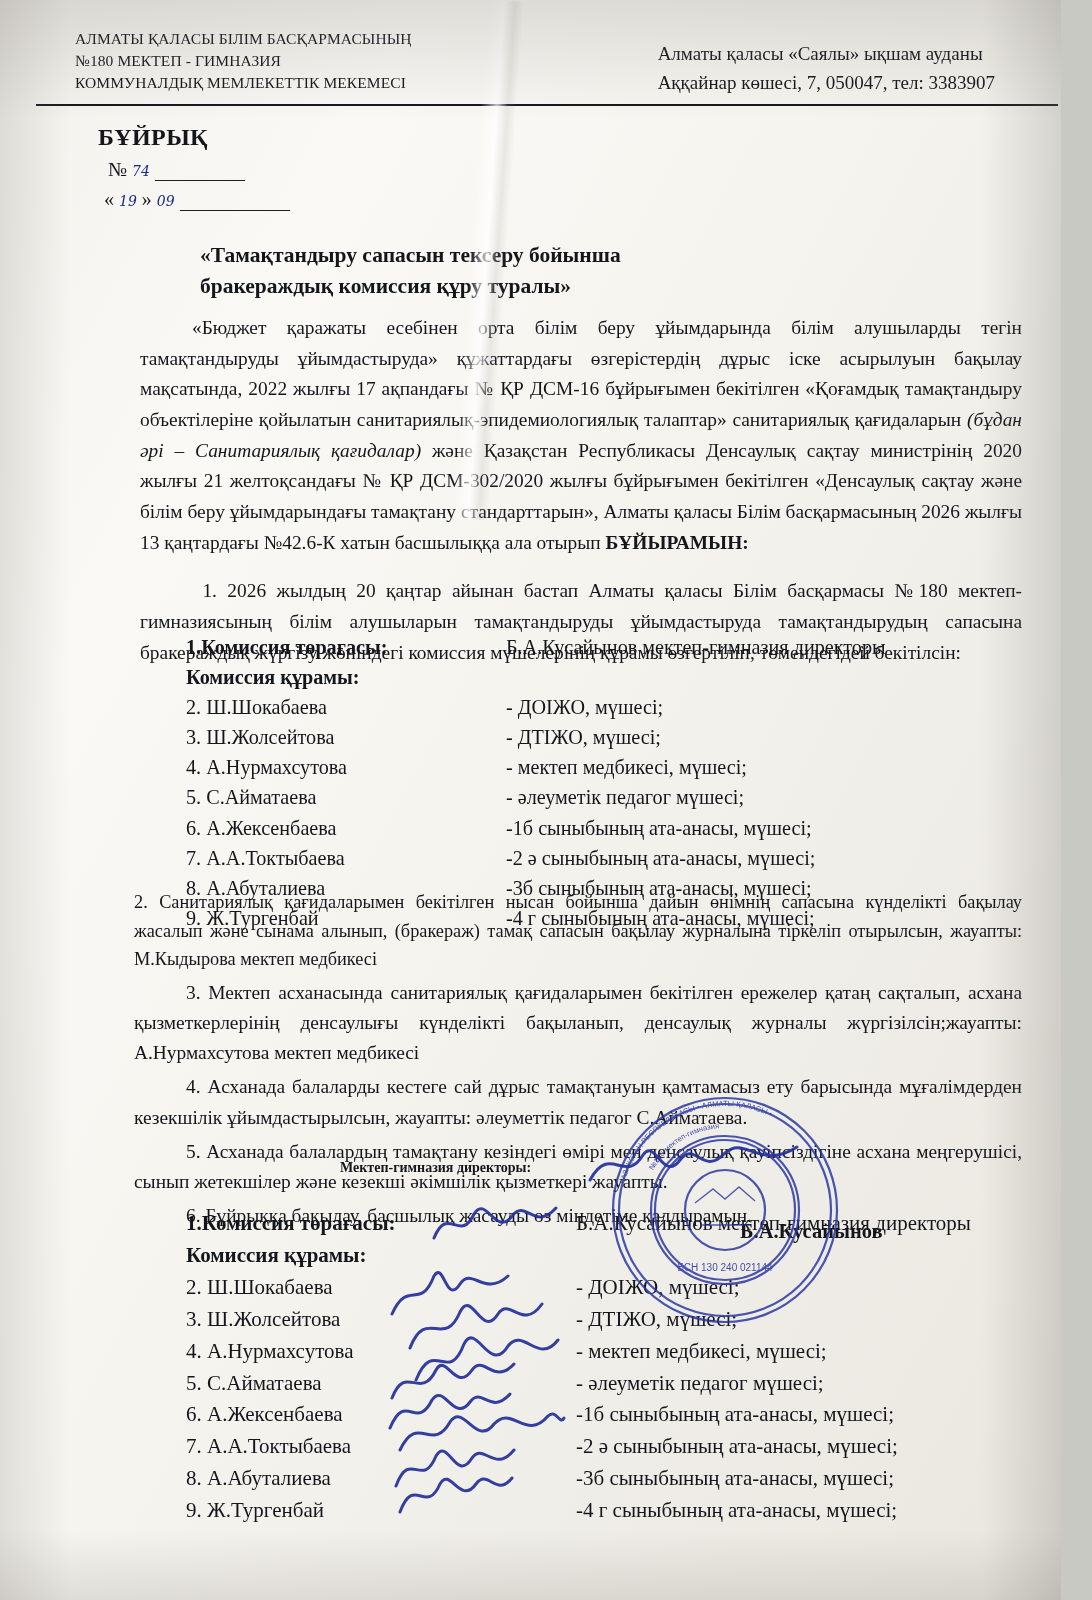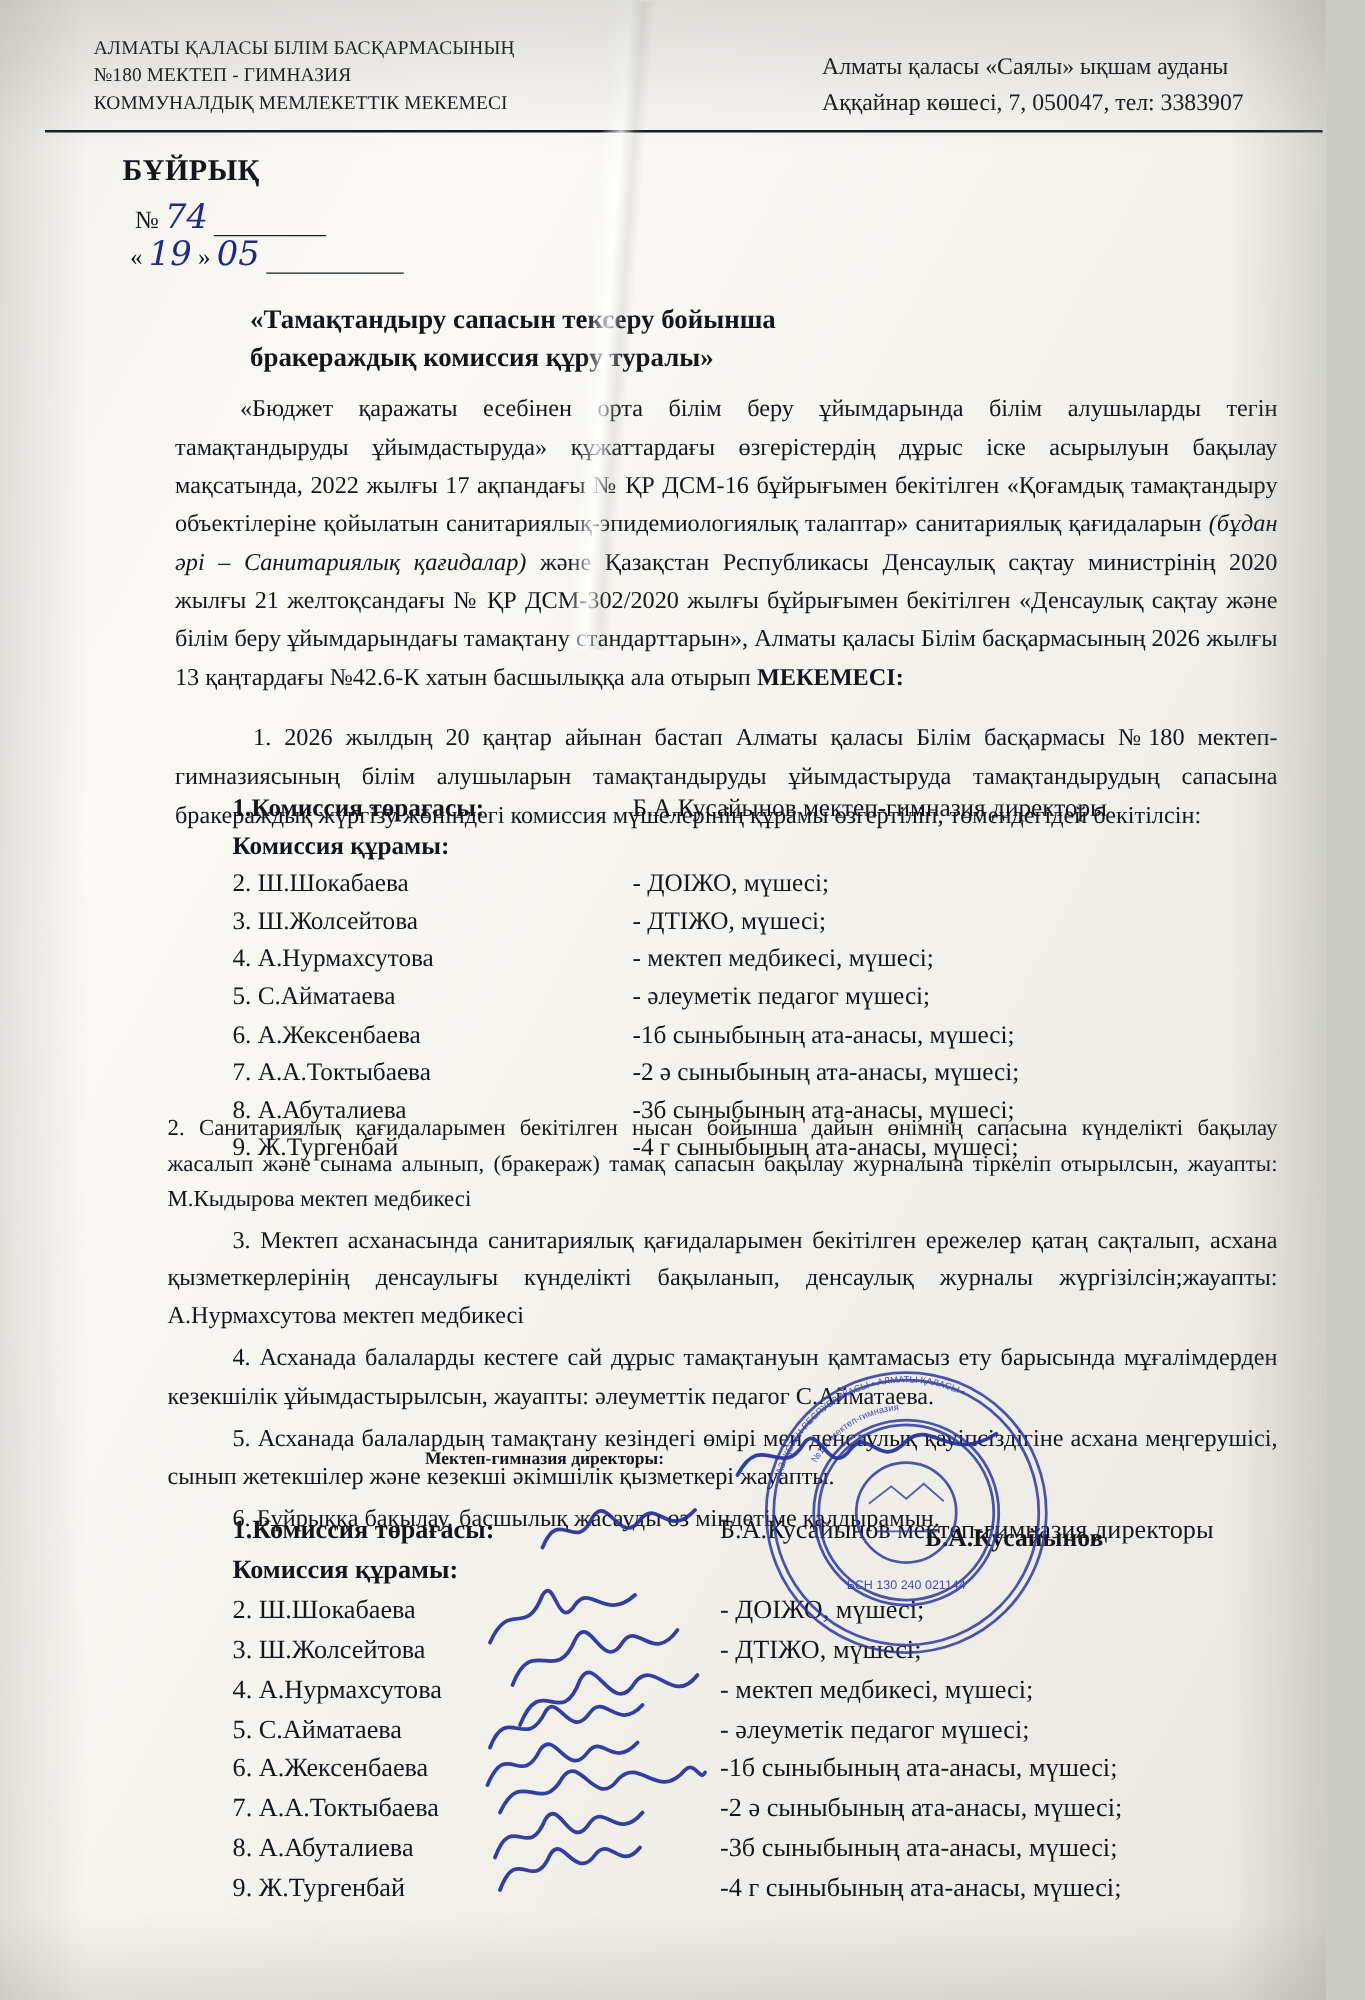--- a/index.html
+++ b/index.html
@@ -96,21 +96,21 @@
   .order-no {
     position: absolute;
     left: 108px; top: 158px;
     font-size: 20px;
     color: #14161c;
   }
   .hand {
     font-family: "DejaVu Serif", serif;
     font-style: italic;
     color: #1b2a8c;
-    font-size: 27px;
+    font-size: 14px;
   }
   .rule-short {
     display: inline-block;
     border-bottom: 1.6px solid #1d1f25;
     height: 16px;
     vertical-align: bottom;
   }
   .order-date {
     position: absolute;
     left: 104px; top: 188px;
@@ -253,34 +253,34 @@
   <div class="order-title">БҰЙРЫҚ</div>
   <div class="order-no">
     <span>№</span>
     <span class="hand">74</span>
     <span class="rule-short" style="width:90px"></span>
   </div>
   <div class="order-date">
     <span>«</span>
     <span class="hand">19</span>
     <span>»</span>
-    <span class="hand">05</span>
+    <span class="hand">09</span>
     <span class="rule-short" style="width:110px"></span>
   </div>
 
   <div class="subject">
     <div>«Тамақтандыру сапасын тексеру бойынша</div>
     <div>бракераждық комиссия құру туралы»</div>
   </div>
 
   <div class="body-block">
     <p class="indent">
       <span>«Бюджет қаражаты есебінен орта білім беру ұйымдарында білім алушыларды тегін тамақтандыруды ұйымдастыруда» құжаттардағы өзгерістердің дұрыс іске асырылуын бақылау мақсатында, 2022 жылғы 17 ақпандағы № ҚР ДСМ-16 бұйрығымен бекітілген «Қоғамдық тамақтандыру объектілеріне қойылатын санитариялық-эпидемиологиялық талаптар» санитариялық қағидаларын</span>
       <span class="ital">(бұдан әрі – Санитариялық қағидалар)</span><span> және Қазақстан Республикасы Денсаулық сақтау министрінің 2020 жылғы 21 желтоқсандағы № ҚР ДСМ-302/2020 жылғы бұйрығымен бекітілген «Денсаулық сақтау және білім беру ұйымдарындағы тамақтану стандарттарын», Алматы қаласы Білім басқармасының 2026 жылғы 13 қаңтардағы №42.6-К хатын басшылыққа ала отырып</span>
-      <span class="bold">МЕКЕМЕСІ</span><span class="bold">:</span>
+      <span class="bold">БҰЙЫРАМЫН</span><span class="bold">:</span>
     </p>
     <p class="indent" style="margin-top:18px">
       <span class="bold" style="font-weight:bold">&nbsp;</span><span>1. 2026 жылдың 20 қаңтар айынан бастап Алматы қаласы Білім басқармасы №180 мектеп-гимназиясының білім алушыларын тамақтандыруды ұйымдастыруда тамақтандырудың сапасына бракераждық жүргізу жөніндегі комиссия мүшелерінің құрамы өзгертіліп, төмендегідей бекітілсін:</span>
     </p>
   </div>
 
   <div class="committee">
     <div class="crow">
       <div class="cname chead">1.Комиссия төрағасы:</div>
       <div class="crole">Б.А.Кусайынов  мектеп-гимназия директоры</div>

